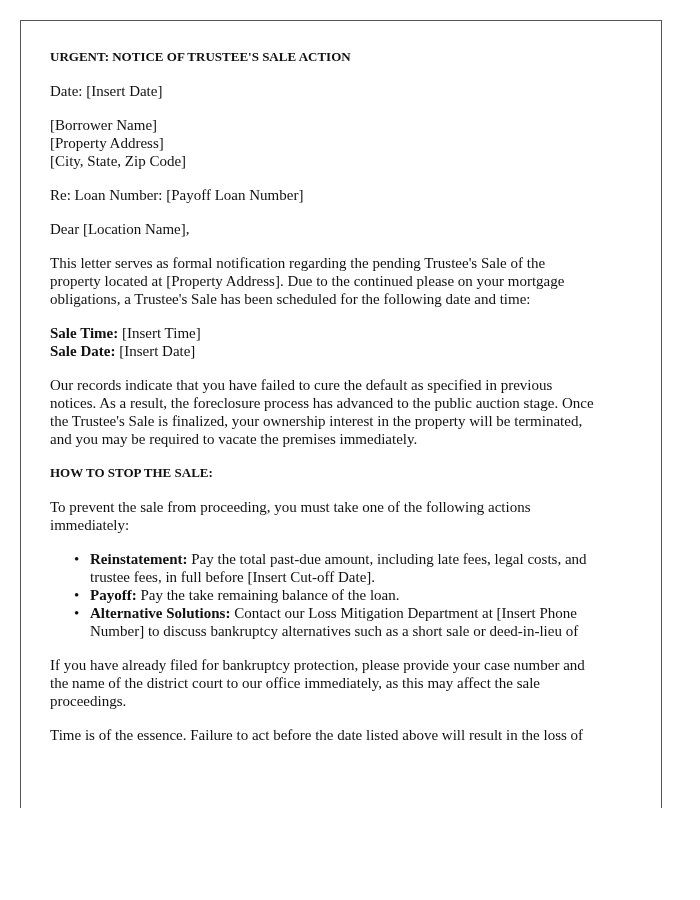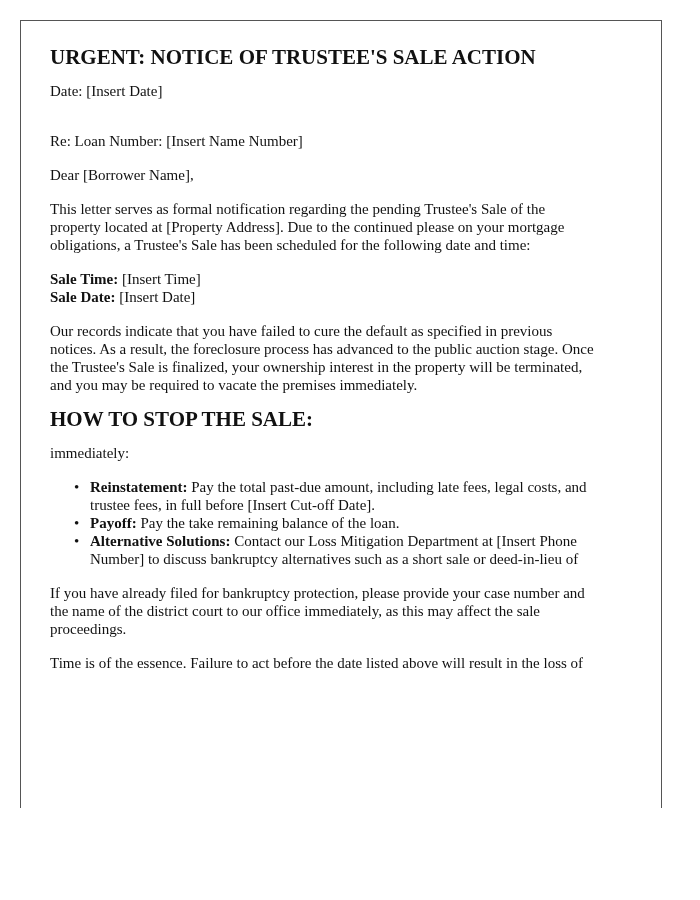--- a/index.html
+++ b/index.html
@@ -8,45 +8,50 @@
     position: absolute; left: 20px; top: 20px; width: 640px; height: 787px;
     border-left: 1px solid #555; border-right: 1px solid #555; border-top: 1px solid #555;
     overflow: hidden; background: #fff;
   }
   .content {
     position: absolute; left: 29px; top: 27px; width: 590px;
     font-family: "Liberation Serif", "DejaVu Serif", serif;
     font-size: 15px; line-height: 18px; color: #111;
   }
   .line { display: block; white-space: nowrap; }
-  .heading { font-weight: bold; font-size: 21px; }
+  .heading { font-weight: bold; font-size: 13px; }
   .gap { height: 16px; }
   b { font-weight: bold; }
   ul { margin: 0; padding: 0; list-style: none; }
   li { position: relative; padding-left: 40px; }
   li .bullet { position: absolute; left: 24px; top: 0; }
 </style>
 </head>
 <body>
 
 <div class="frame">
   <div class="content">
 
     <span class="line heading">URGENT: NOTICE OF TRUSTEE'S SALE ACTION</span>
     <div class="gap"></div>
 
     <span class="line">Date: [Insert Date]</span>
     <div class="gap"></div>
 
+    <div>
+      <span class="line">[Borrower Name]</span>
+      <span class="line">[Property Address]</span>
+      <span class="line">[City, State, Zip Code]</span>
+    </div>
     <div class="gap"></div>
 
-    <span class="line">Re: Loan Number: [Insert Name Number]</span>
+    <span class="line">Re: Loan Number: [Payoff Loan Number]</span>
     <div class="gap"></div>
 
-    <span class="line">Dear [Borrower Name],</span>
+    <span class="line">Dear [Location Name],</span>
     <div class="gap"></div>
 
     <div>
       <span class="line">This letter serves as formal notification regarding the pending Trustee's Sale of the</span>
       <span class="line">property located at [Property Address]. Due to the continued please on your mortgage</span>
       <span class="line">obligations, a Trustee's Sale has been scheduled for the following date and time:</span>
     </div>
     <div class="gap"></div>
 
     <div>
@@ -60,20 +65,21 @@
       <span class="line">notices. As a result, the foreclosure process has advanced to the public auction stage. Once</span>
       <span class="line">the Trustee's Sale is finalized, your ownership interest in the property will be terminated,</span>
       <span class="line">and you may be required to vacate the premises immediately.</span>
     </div>
     <div class="gap"></div>
 
     <span class="line heading">HOW TO STOP THE SALE:</span>
     <div class="gap"></div>
 
     <div>
+      <span class="line">To prevent the sale from proceeding, you must take one of the following actions</span>
       <span class="line">immediately:</span>
     </div>
     <div class="gap"></div>
 
     <ul>
       <li>
         <span class="bullet">•</span>
         <span class="line"><b>Reinstatement:</b><span> Pay the total past-due amount, including late fees, legal costs, and</span></span>
         <span class="line">trustee fees, in full before [Insert Cut-off Date].</span>
       </li>

